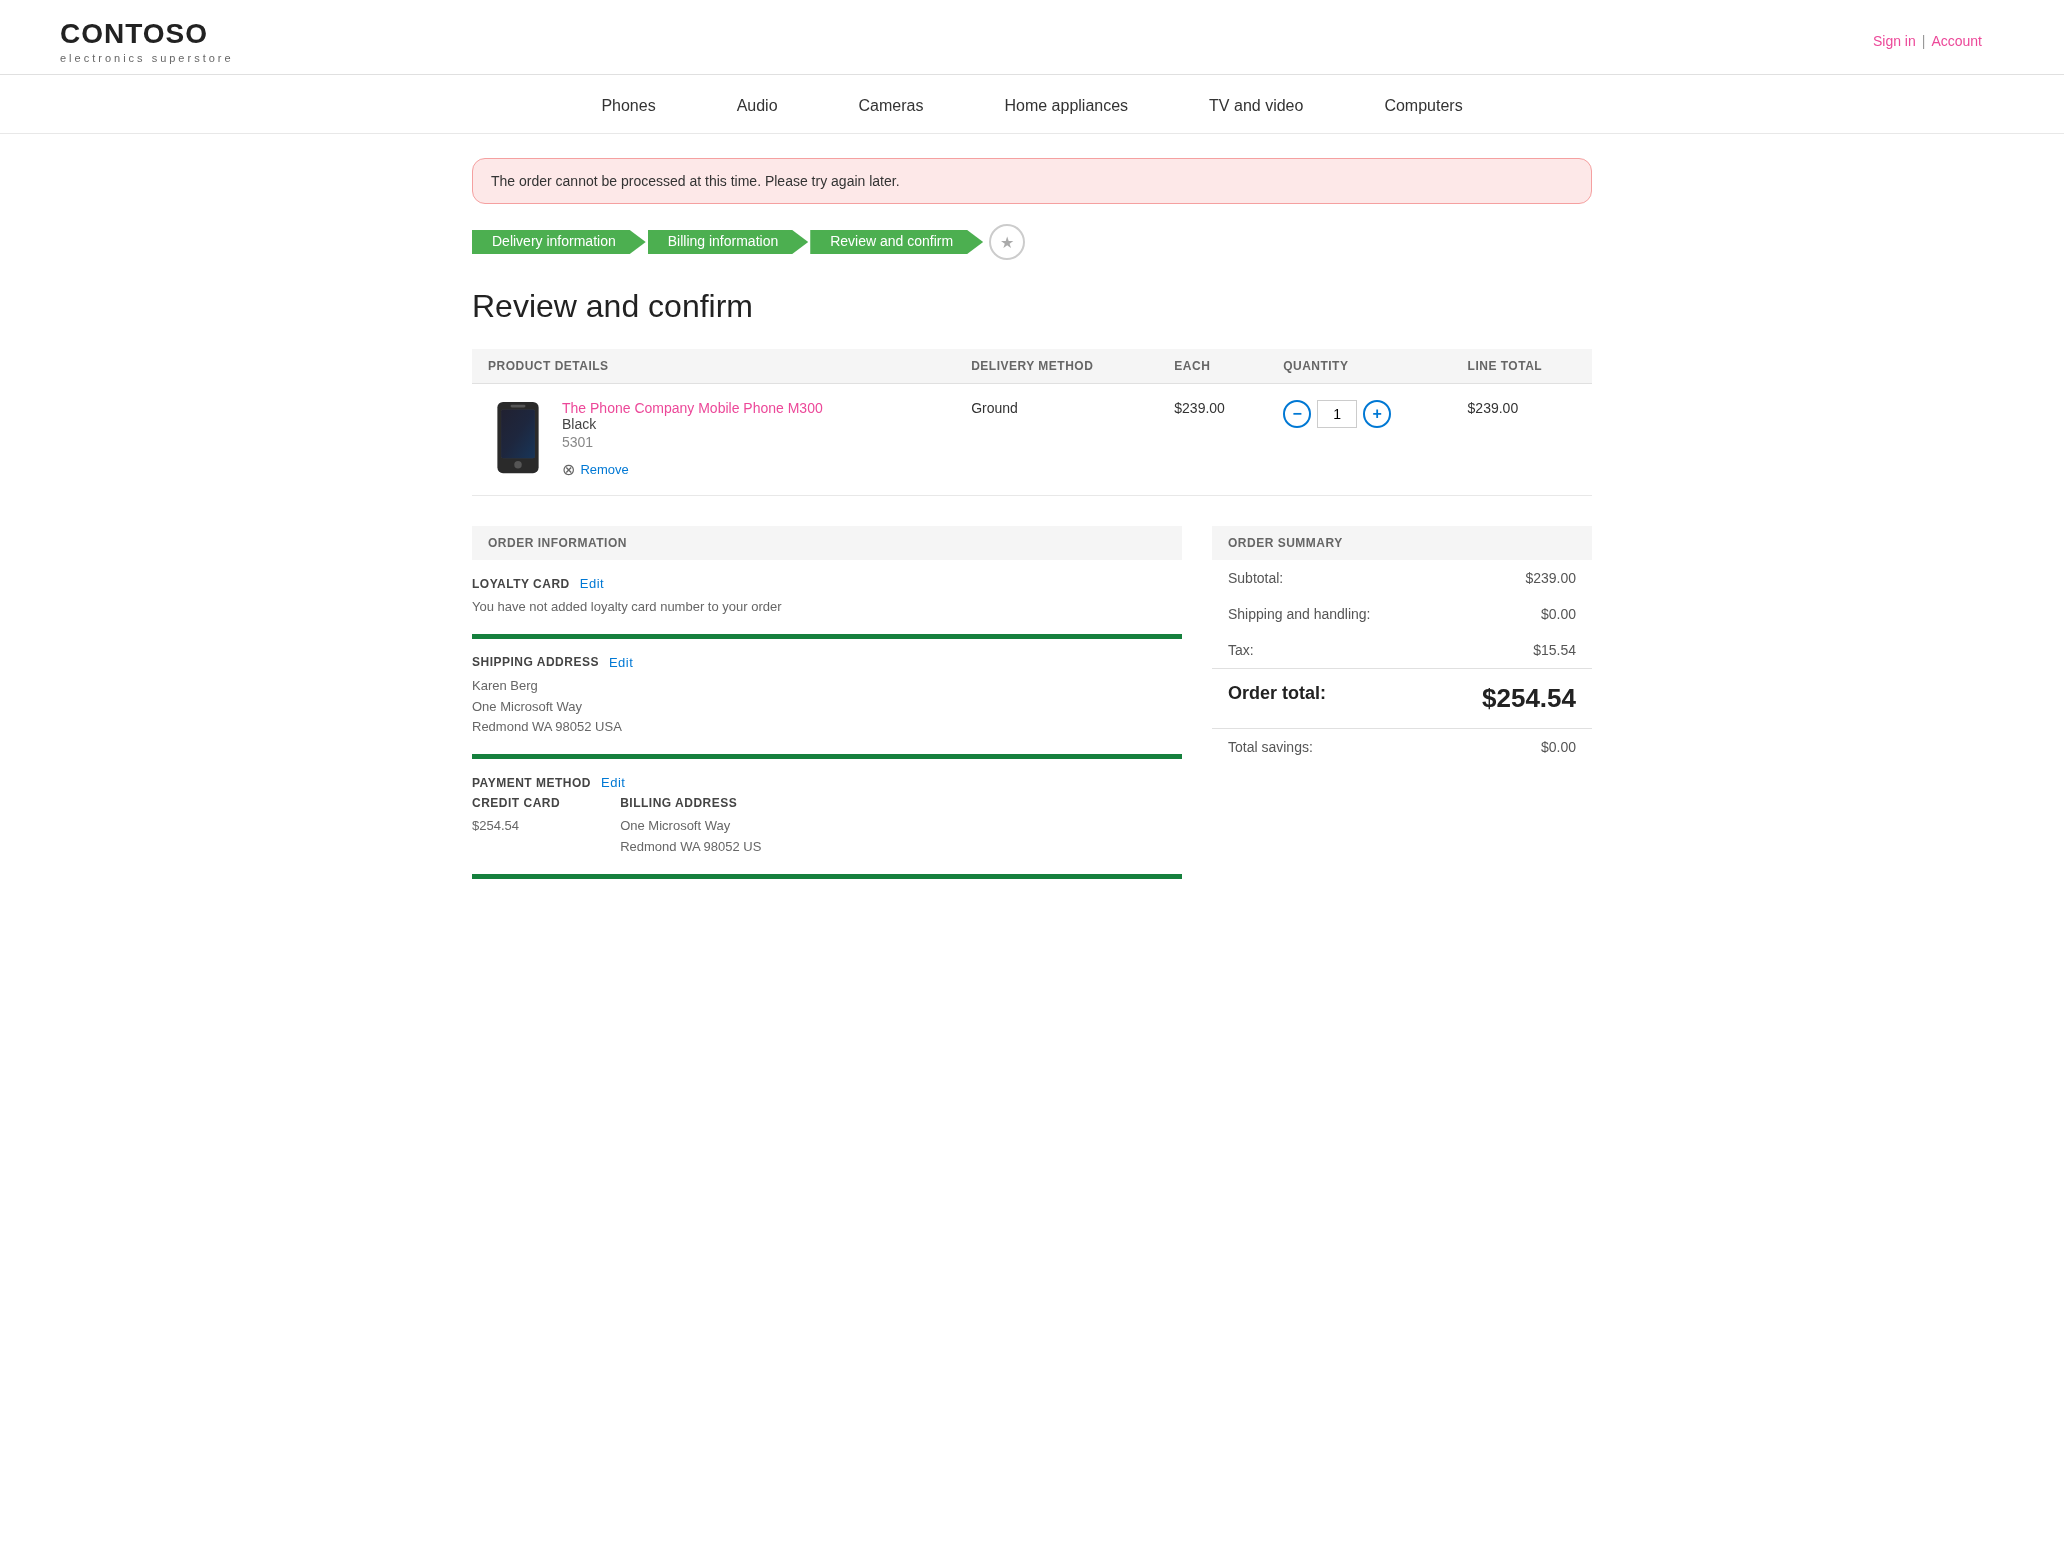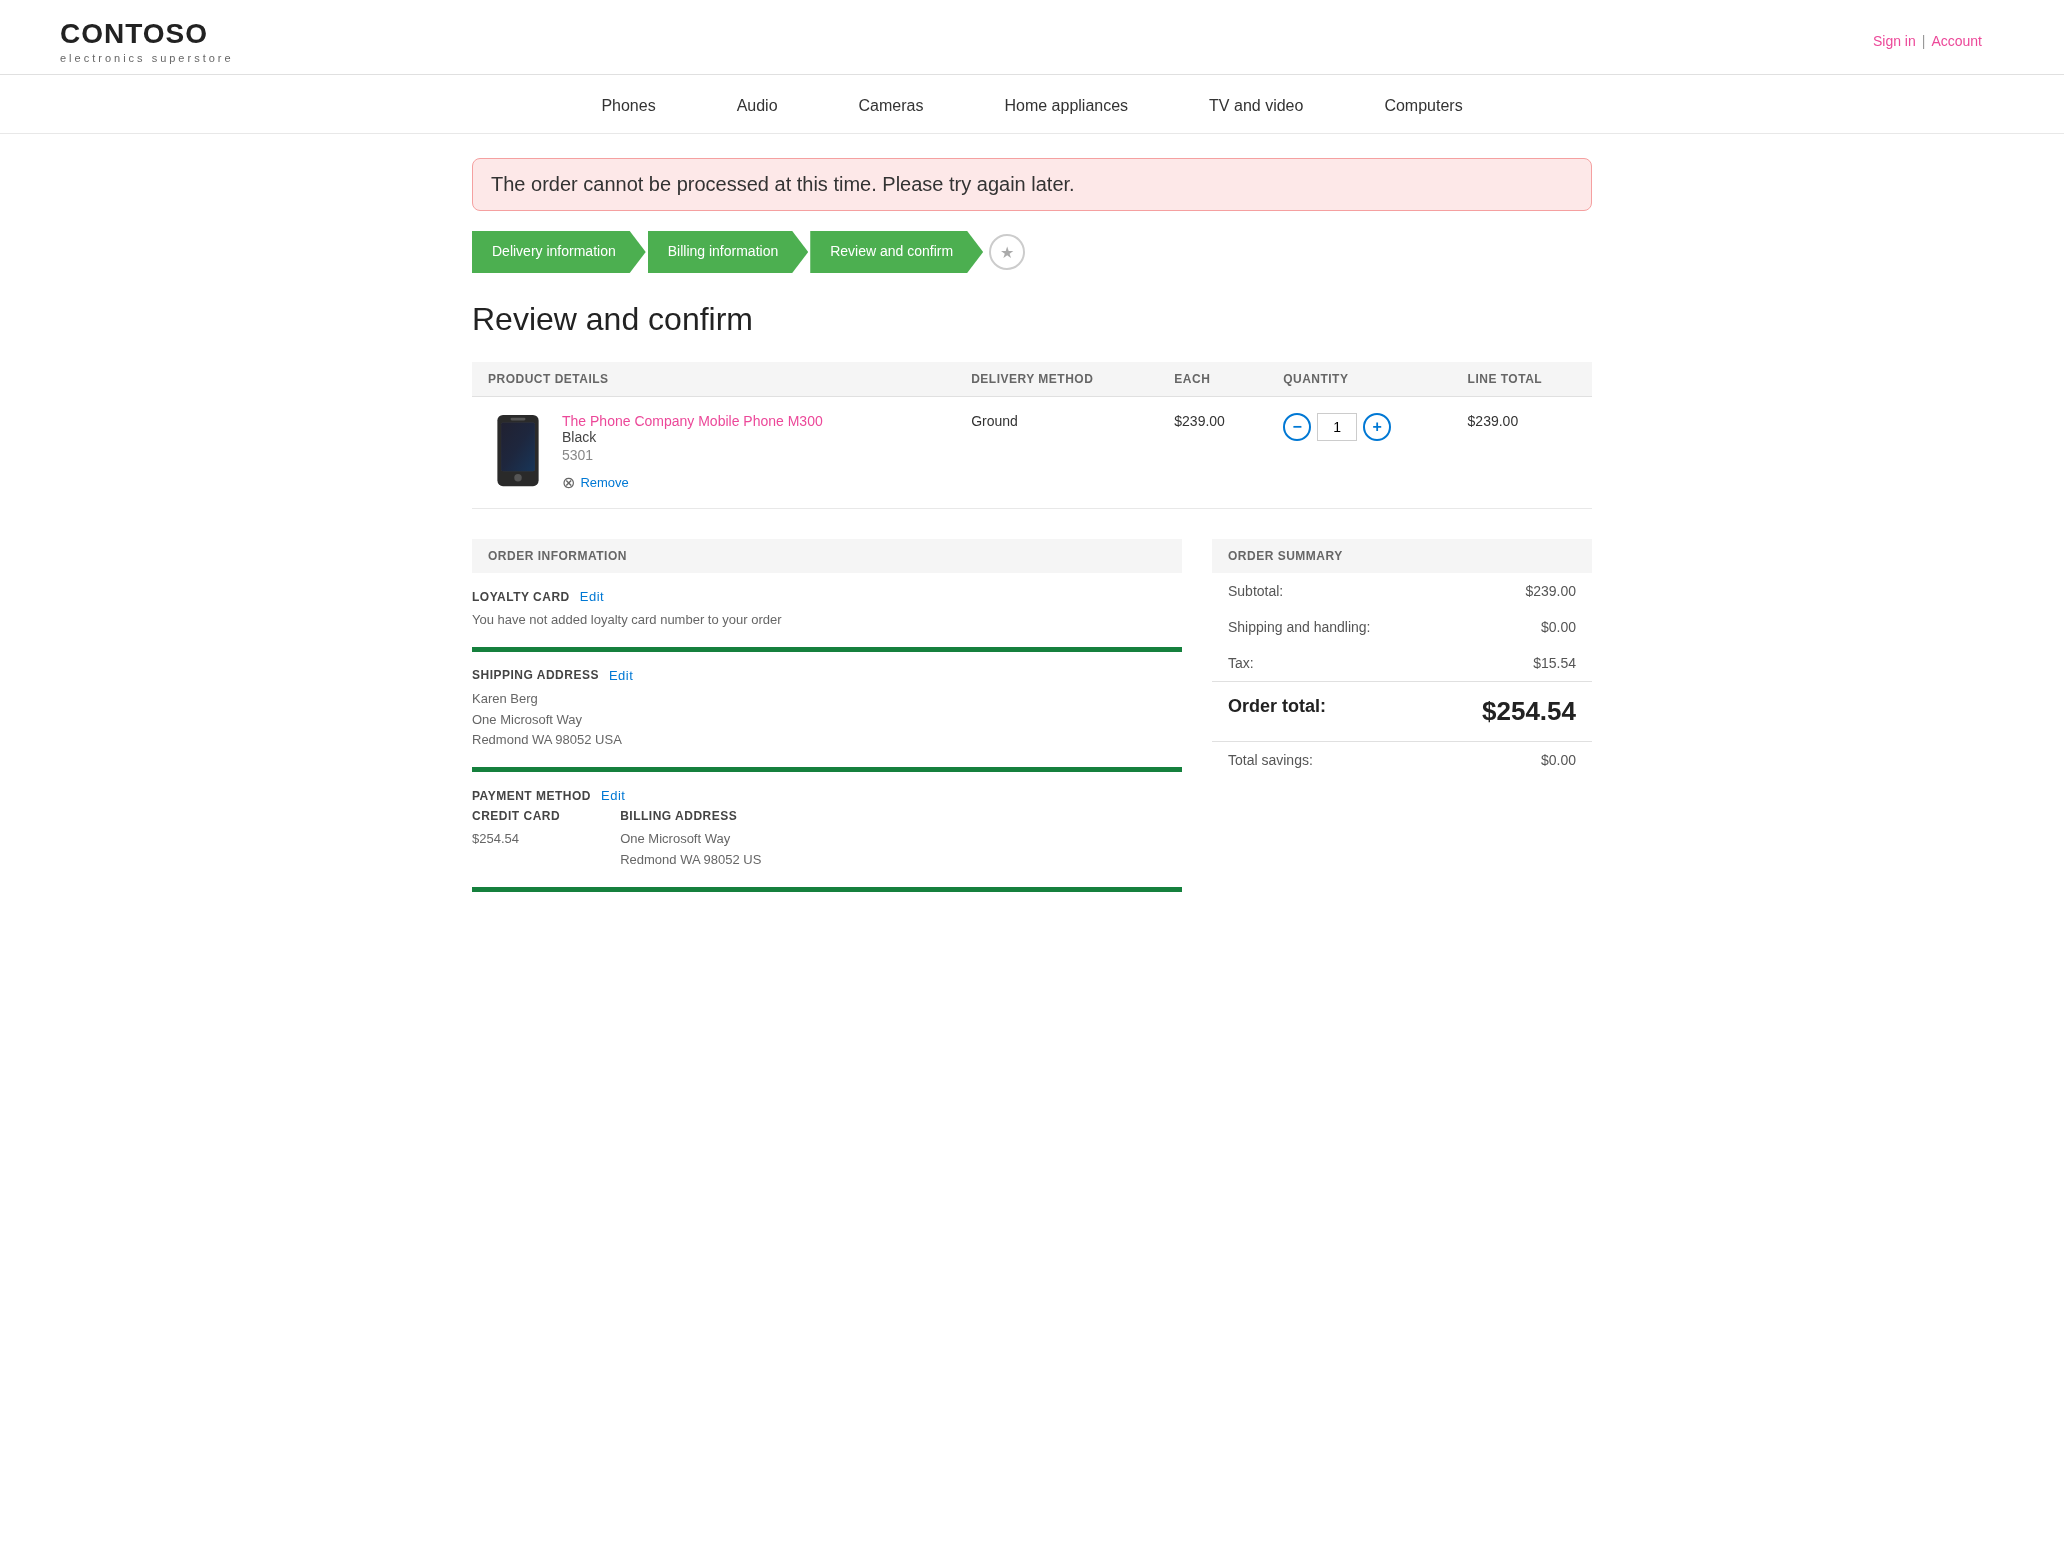--- a/index.html
+++ b/index.html
@@ -14,25 +14,25 @@
     .header-nav .sep { color: #999; }
 
     
     .nav-bar { display: flex; justify-content: center; gap: 81px; padding: 22px 0 18px 0; border-bottom: 1px solid #e8e8e8; }
     .nav-item { font-size: 16px; color: #333; text-decoration: none; cursor: pointer; }
 
     
     .main { max-width: 1240px; margin: 0 auto; padding: 0 60px; }
 
     
-    .error-banner { background: #fde8e8; border: 1px solid #f5a0a0; border-radius: 8px; padding: 14px 18px; margin: 24px 0 20px 0; color: #333; font-size: 20px; }
+    .error-banner { background: #fde8e8; border: 1px solid #f5a0a0; border-radius: 13px; padding: 14px 18px; margin: 24px 0 20px 0; color: #333; font-size: 14px; }
 
     
     .progress-bar { display: flex; align-items: center; margin-bottom: 28px; }
-    .step { display: flex; align-items: center; height: 42px; padding: 0 30px 3px 20px; background: #4caf50; color: #fff; font-size: 14px; position: relative; clip-path: polygon(0 0, calc(100% - 16px) 0, 100% 50%, calc(100% - 16px) 100%, 0 100%); margin-right: 2px; }
+    .step { display: flex; align-items: center; height: 24px; padding: 0 30px 3px 20px; background: #4caf50; color: #fff; font-size: 14px; position: relative; clip-path: polygon(0 0, calc(100% - 16px) 0, 100% 50%, calc(100% - 16px) 100%, 0 100%); margin-right: 2px; }
     .step:first-child { clip-path: polygon(0 0, calc(100% - 16px) 0, 100% 50%, calc(100% - 16px) 100%, 0 100%); }
     .step-circle { width: 36px; height: 36px; border-radius: 50%; border: 2px solid #ccc; background: #fff; display: flex; align-items: center; justify-content: center; color: #aaa; font-size: 16px; margin-left: 4px; }
 
     
     .page-title { font-size: 32px; font-weight: 300; color: #222; margin-bottom: 24px; }
 
     
     .product-table { width: 100%; border-collapse: collapse; margin-bottom: 30px; }
     .product-table th { background: #f5f5f5; text-align: left; padding: 10px 16px; font-size: 12px; font-weight: 600; color: #666; letter-spacing: 0.5px; border-bottom: 1px solid #e0e0e0; }
     .product-table td { padding: 16px; border-bottom: 1px solid #e8e8e8; vertical-align: top; }

